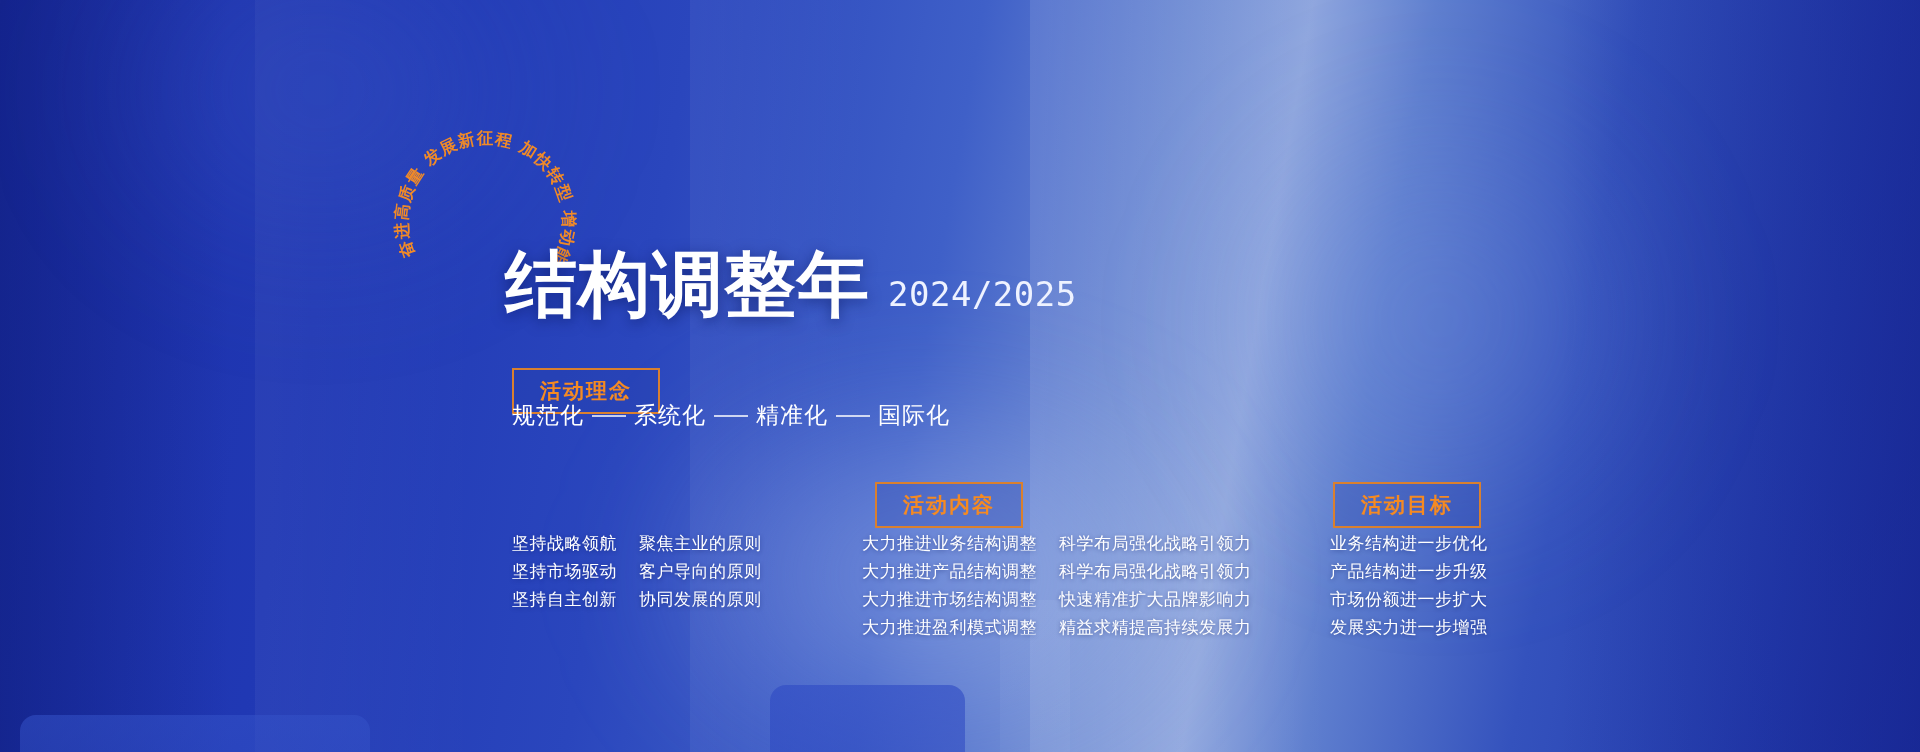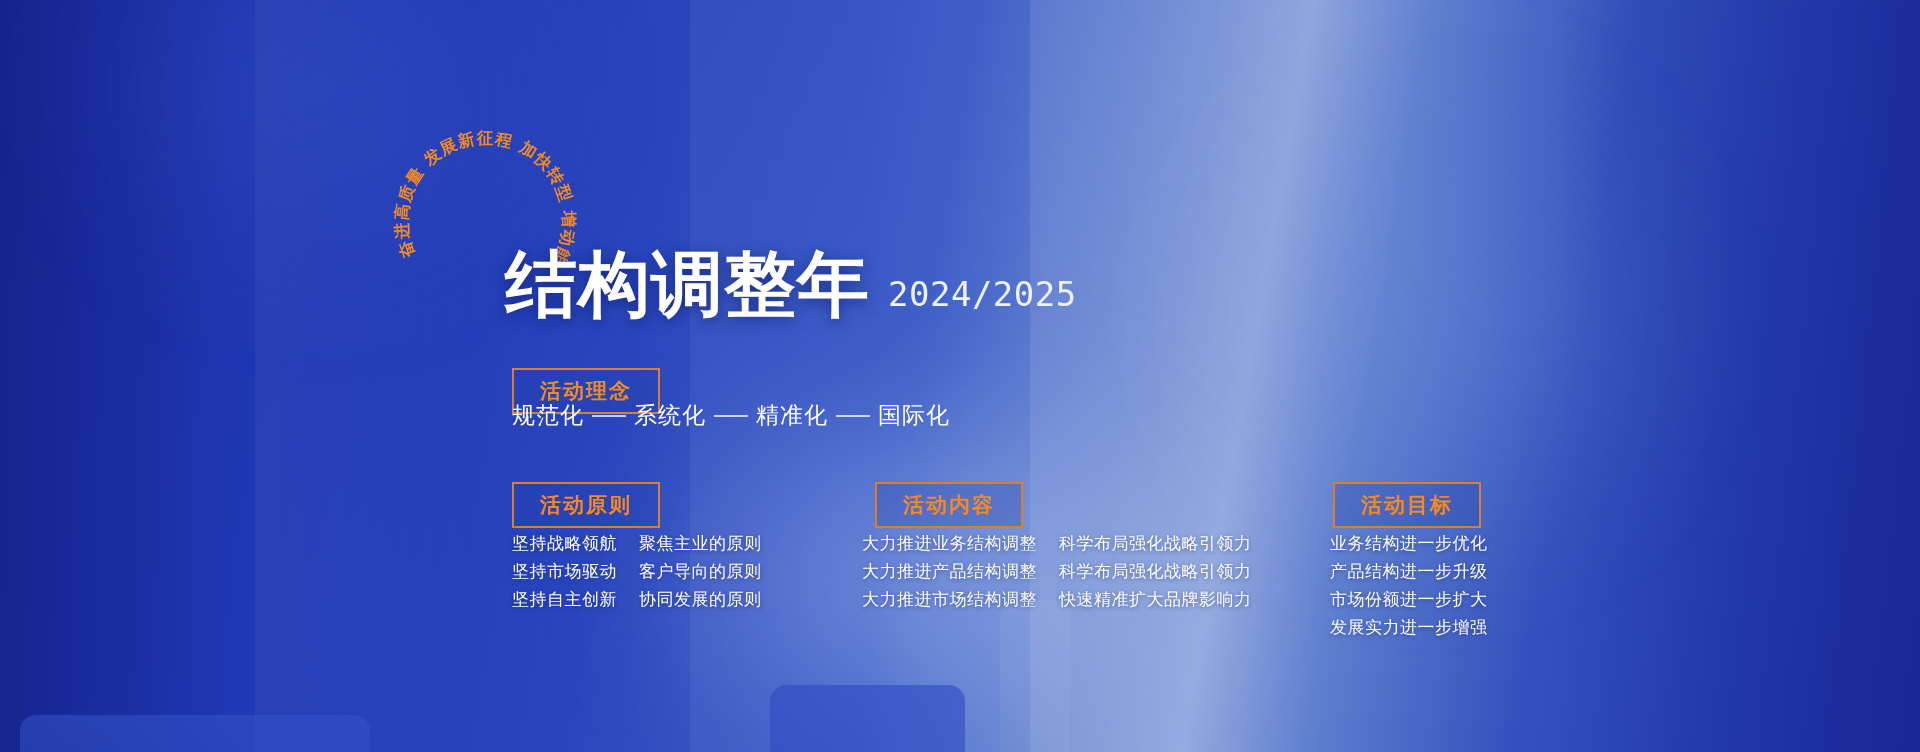--- a/index.html
+++ b/index.html
@@ -172,23 +172,20 @@
   <div id="concept-line">
       <span class="kw">规范化</span>
       <span class="dash"></span>
       <span class="kw">系统化</span>
       <span class="dash"></span>
       <span class="kw">精准化</span>
       <span class="dash"></span>
       <span class="kw">国际化</span>
     </div>
 
-  <div class="badge" id="badge-principle">
-    <span>活动原则</span>
-  </div>
   <div class="col" id="col-principle">
       <div class="row">
         <span class="a">坚持战略领航</span>
         <span class="b">聚焦主业的原则</span>
       </div>
       <div class="row">
         <span class="a">坚持市场驱动</span>
         <span class="b">客户导向的原则</span>
       </div>
       <div class="row">
@@ -206,20 +203,24 @@
         <span class="b">科学布局强化战略引领力</span>
       </div>
       <div class="row">
         <span class="a">大力推进产品结构调整</span>
         <span class="b">科学布局强化战略引领力</span>
       </div>
       <div class="row">
         <span class="a">大力推进市场结构调整</span>
         <span class="b">快速精准扩大品牌影响力</span>
       </div>
+      <div class="row">
+        <span class="a">大力推进盈利模式调整</span>
+        <span class="b">精益求精提高持续发展力</span>
+      </div>
     </div>
 
   <div class="badge" id="badge-goal">
     <span>活动目标</span>
   </div>
   <div class="col" id="col-goal">
       <div class="row">
         <span class="a">业务结构进一步优化</span>
       </div>
       <div class="row">

